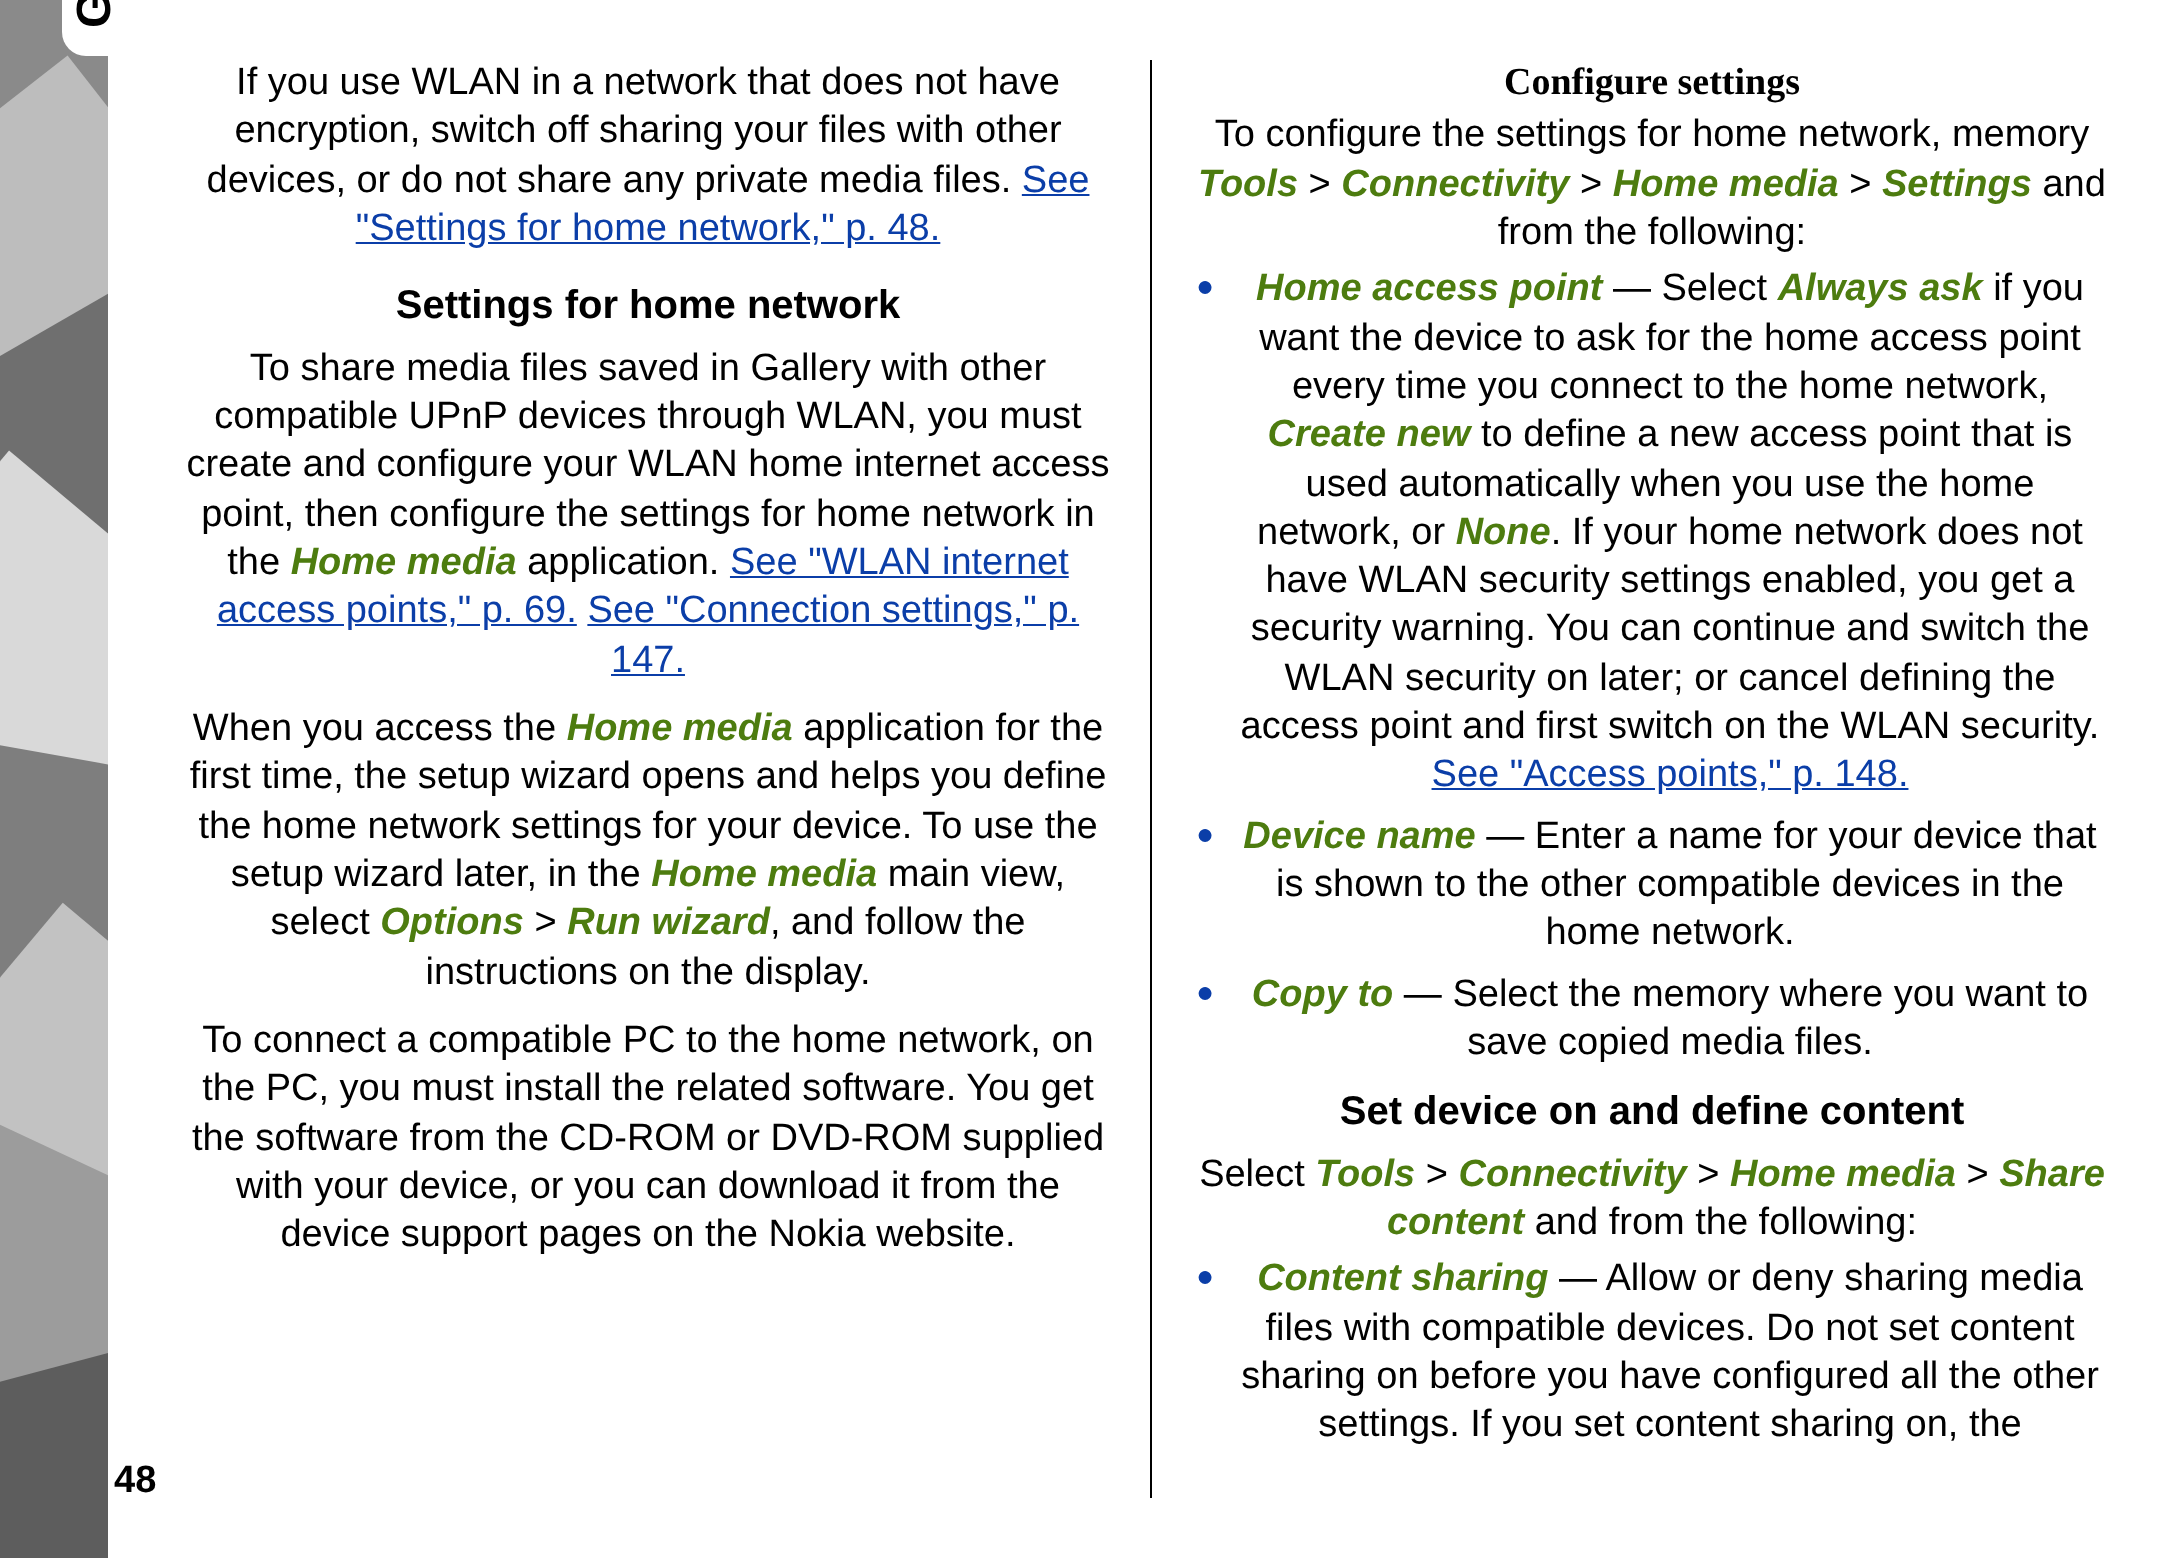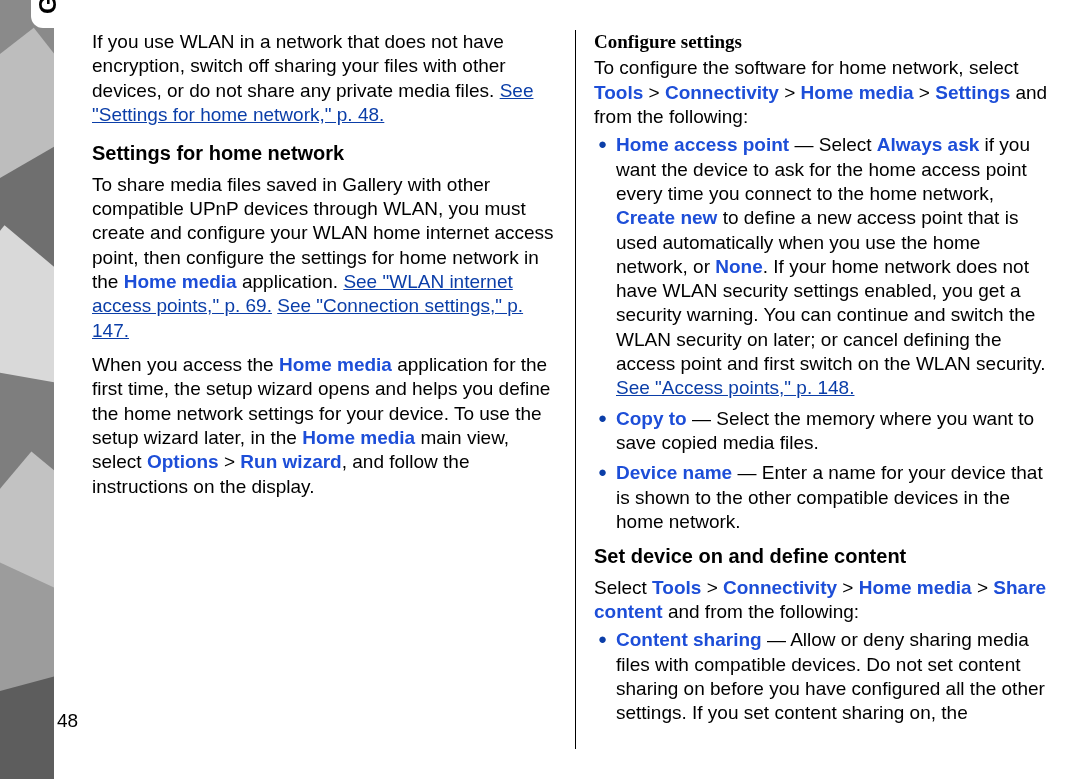--- a/index.html
+++ b/index.html
@@ -50,54 +50,56 @@
     padding: 2px 14px 0 14px;
     border-radius: 12px 12px 0 0;
   }
   .side-tab .tab-text {
     font-weight: 700;
     font-size: 24px;
   }
   .page-num {
     position: absolute;
     left: 57px;
-    bottom: 46px;
-    font-weight: 400;
+    bottom: 26px;
+    font-weight: 700;
     font-size: 19px;
   }
   .content {
     position: absolute;
     left: 92px;
     right: 22px;
     top: 30px;
     bottom: 30px;
     column-count: 2;
     column-gap: 38px;
     column-rule: 1px solid #000;
   }
   .content p, .content h2, .content h3, .content ul {
     break-inside: avoid-column;
+    text-align: center;
   }
   .content p {
     margin: 0 0 10px 0;
   }
   h2 {
     font-size: 20px;
     font-weight: 700;
     margin: 14px 0 6px 0;
   }
   h3 {
     font-size: 19px;
     font-weight: 700;
     margin: 0 0 2px 0;
     font-family: Liberation Serif, serif;
   }
   .ui {
-    color: #1d4ed8;
+    color: #4d7c0f;
     font-weight: 700;
+    font-style: italic;
   }
   .lnk {
     color: #0b3ea8;
     text-decoration: underline;
   }
   ul {
     list-style: none;
     padding: 0 0 0 18px;
     margin: 4px;
   }
@@ -146,36 +148,37 @@
 
   <p>
     <span>To share media files saved in Gallery with other compatible UPnP devices through WLAN, you must create and configure your WLAN home internet access point, then configure the settings for home network in the </span><span class="ui">Home media</span><span> application. </span><span class="lnk">See "WLAN internet access points," p. 69.</span><span> </span><span class="lnk">See "Connection settings," p. 147.</span>
   </p>
 
 
   <p>
     <span>When you access the </span><span class="ui">Home media</span><span> application for the first time, the setup wizard opens and helps you define the home network settings for your device. To use the setup wizard later, in the </span><span class="ui">Home media</span><span> main view, select </span><span class="ui">Options</span><span> &gt; </span><span class="ui">Run wizard</span><span>, and follow the instructions on the display.</span>
   </p>
 
+  <p style="margin-bottom:0;">To connect a compatible PC to the home network, on the PC, you must install the related software. You get the software from the CD-ROM or DVD-ROM supplied with your device, or you can download it from the device support pages on the Nokia website.</p>
 
   <h3 class="colbreak">Configure settings</h3>
 
   <p style="margin-bottom:4px;">
-    <span>To configure the software for home network, select </span><span class="ui">Tools</span><span> &gt; </span><span class="ui">Connectivity</span><span> &gt; </span><span class="ui">Home media</span><span> &gt; </span><span class="ui">Settings</span><span> and from the following:</span>
+    <span>To configure the settings for home network, memory </span><span class="ui">Tools</span><span> &gt; </span><span class="ui">Connectivity</span><span> &gt; </span><span class="ui">Home media</span><span> &gt; </span><span class="ui">Settings</span><span> and from the following:</span>
   </p>
 
   <ul>
     <li>
       <span class="ui">Home access point</span><span>  — Select </span><span class="ui">Always ask</span><span> if you want the device to ask for the home access point every time you connect to the home network, </span><span class="ui">Create new</span><span> to define a new access point that is used automatically when you use the home network, or </span><span class="ui">None</span><span>. If your home network does not have WLAN security settings enabled, you get a security warning. You can continue and switch the WLAN security on later; or cancel defining the access point and first switch on the WLAN security. </span><span class="lnk">See "Access points," p. 148.</span>
     </li>
     <li>
-      <span class="ui">Copy to</span><span>  — Select the memory where you want to save copied media files.</span>
+      <span class="ui">Device name</span><span>  — Enter a name for your device that is shown to the other compatible devices in the home network.</span>
     </li>
     <li>
-      <span class="ui">Device name</span><span>  — Enter a name for your device that is shown to the other compatible devices in the home network.</span>
+      <span class="ui">Copy to</span><span>  — Select the memory where you want to save copied media files.</span>
     </li>
   </ul>
 
   <h2 style="margin-top:10px;">Set device on and define content</h2>
 
   <p style="margin-bottom:4px;">
     <span>Select </span><span class="ui">Tools</span><span> &gt; </span><span class="ui">Connectivity</span><span> &gt; </span><span class="ui">Home media</span><span> &gt; </span><span class="ui">Share content</span><span> and from the following:</span>
   </p>
 
   <ul>

